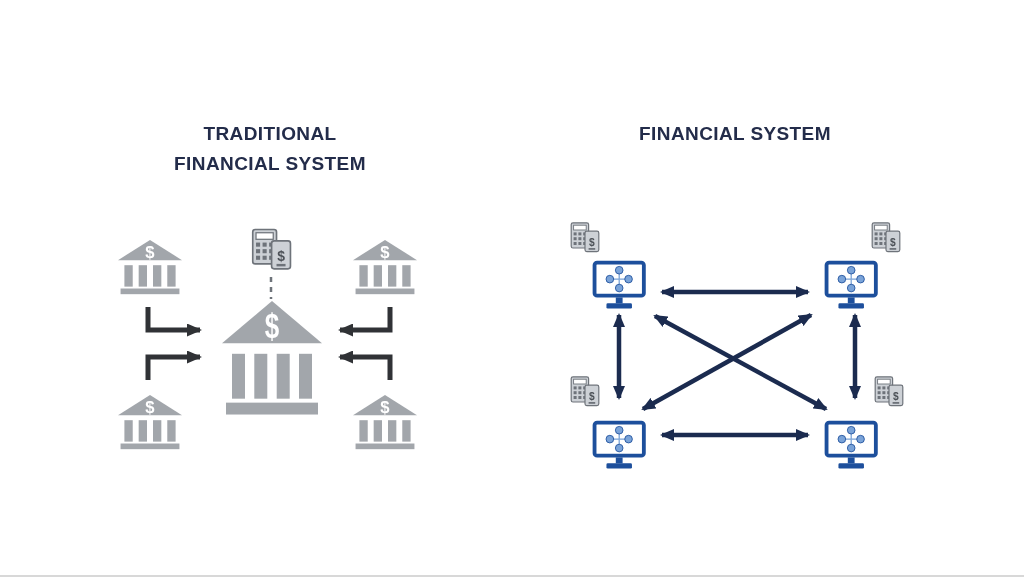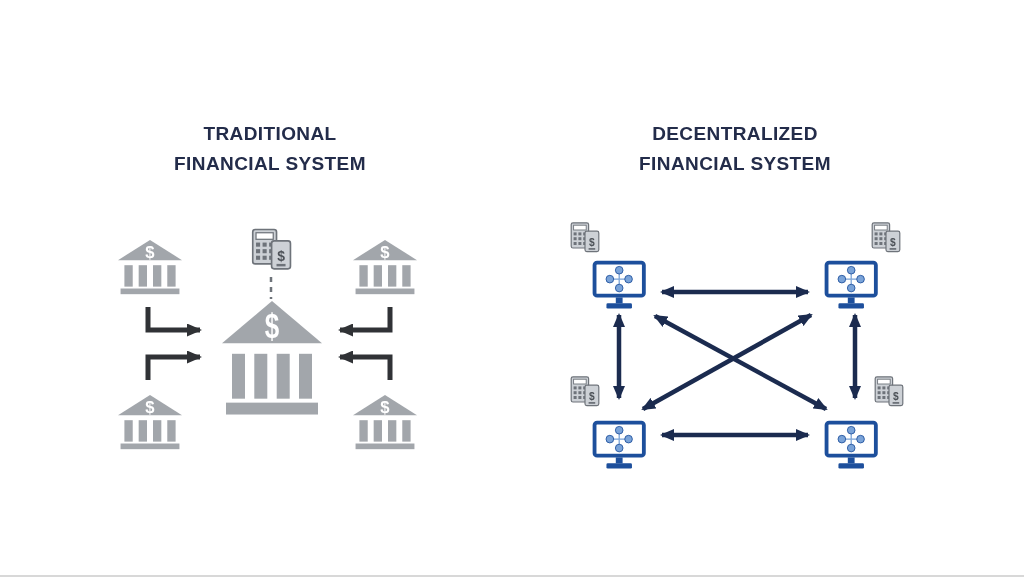--- a/index.html
+++ b/index.html
@@ -43,21 +43,20 @@
 </head>
 <body>
 
 <div class="canvas">
 
   <div class="panel-title left">
     <div>TRADITIONAL</div>
     <div>FINANCIAL SYSTEM</div>
   </div>
   <div class="panel-title right">
-    <div>DECENTRALIZED</div>
     <div>FINANCIAL SYSTEM</div>
   </div>
 
   <svg width="0" height="0" style="position:absolute" aria-hidden="true">
     <defs>
 
       <g id="bank-shape">
         <polygon class="bank-fill" points="50,0 100,32 0,32"></polygon>
         <text class="bank-dollar" x="50" y="28" font-size="26" text-anchor="middle">$</text>
         <rect class="bank-fill" x="10" y="40" width="13" height="34"></rect>

